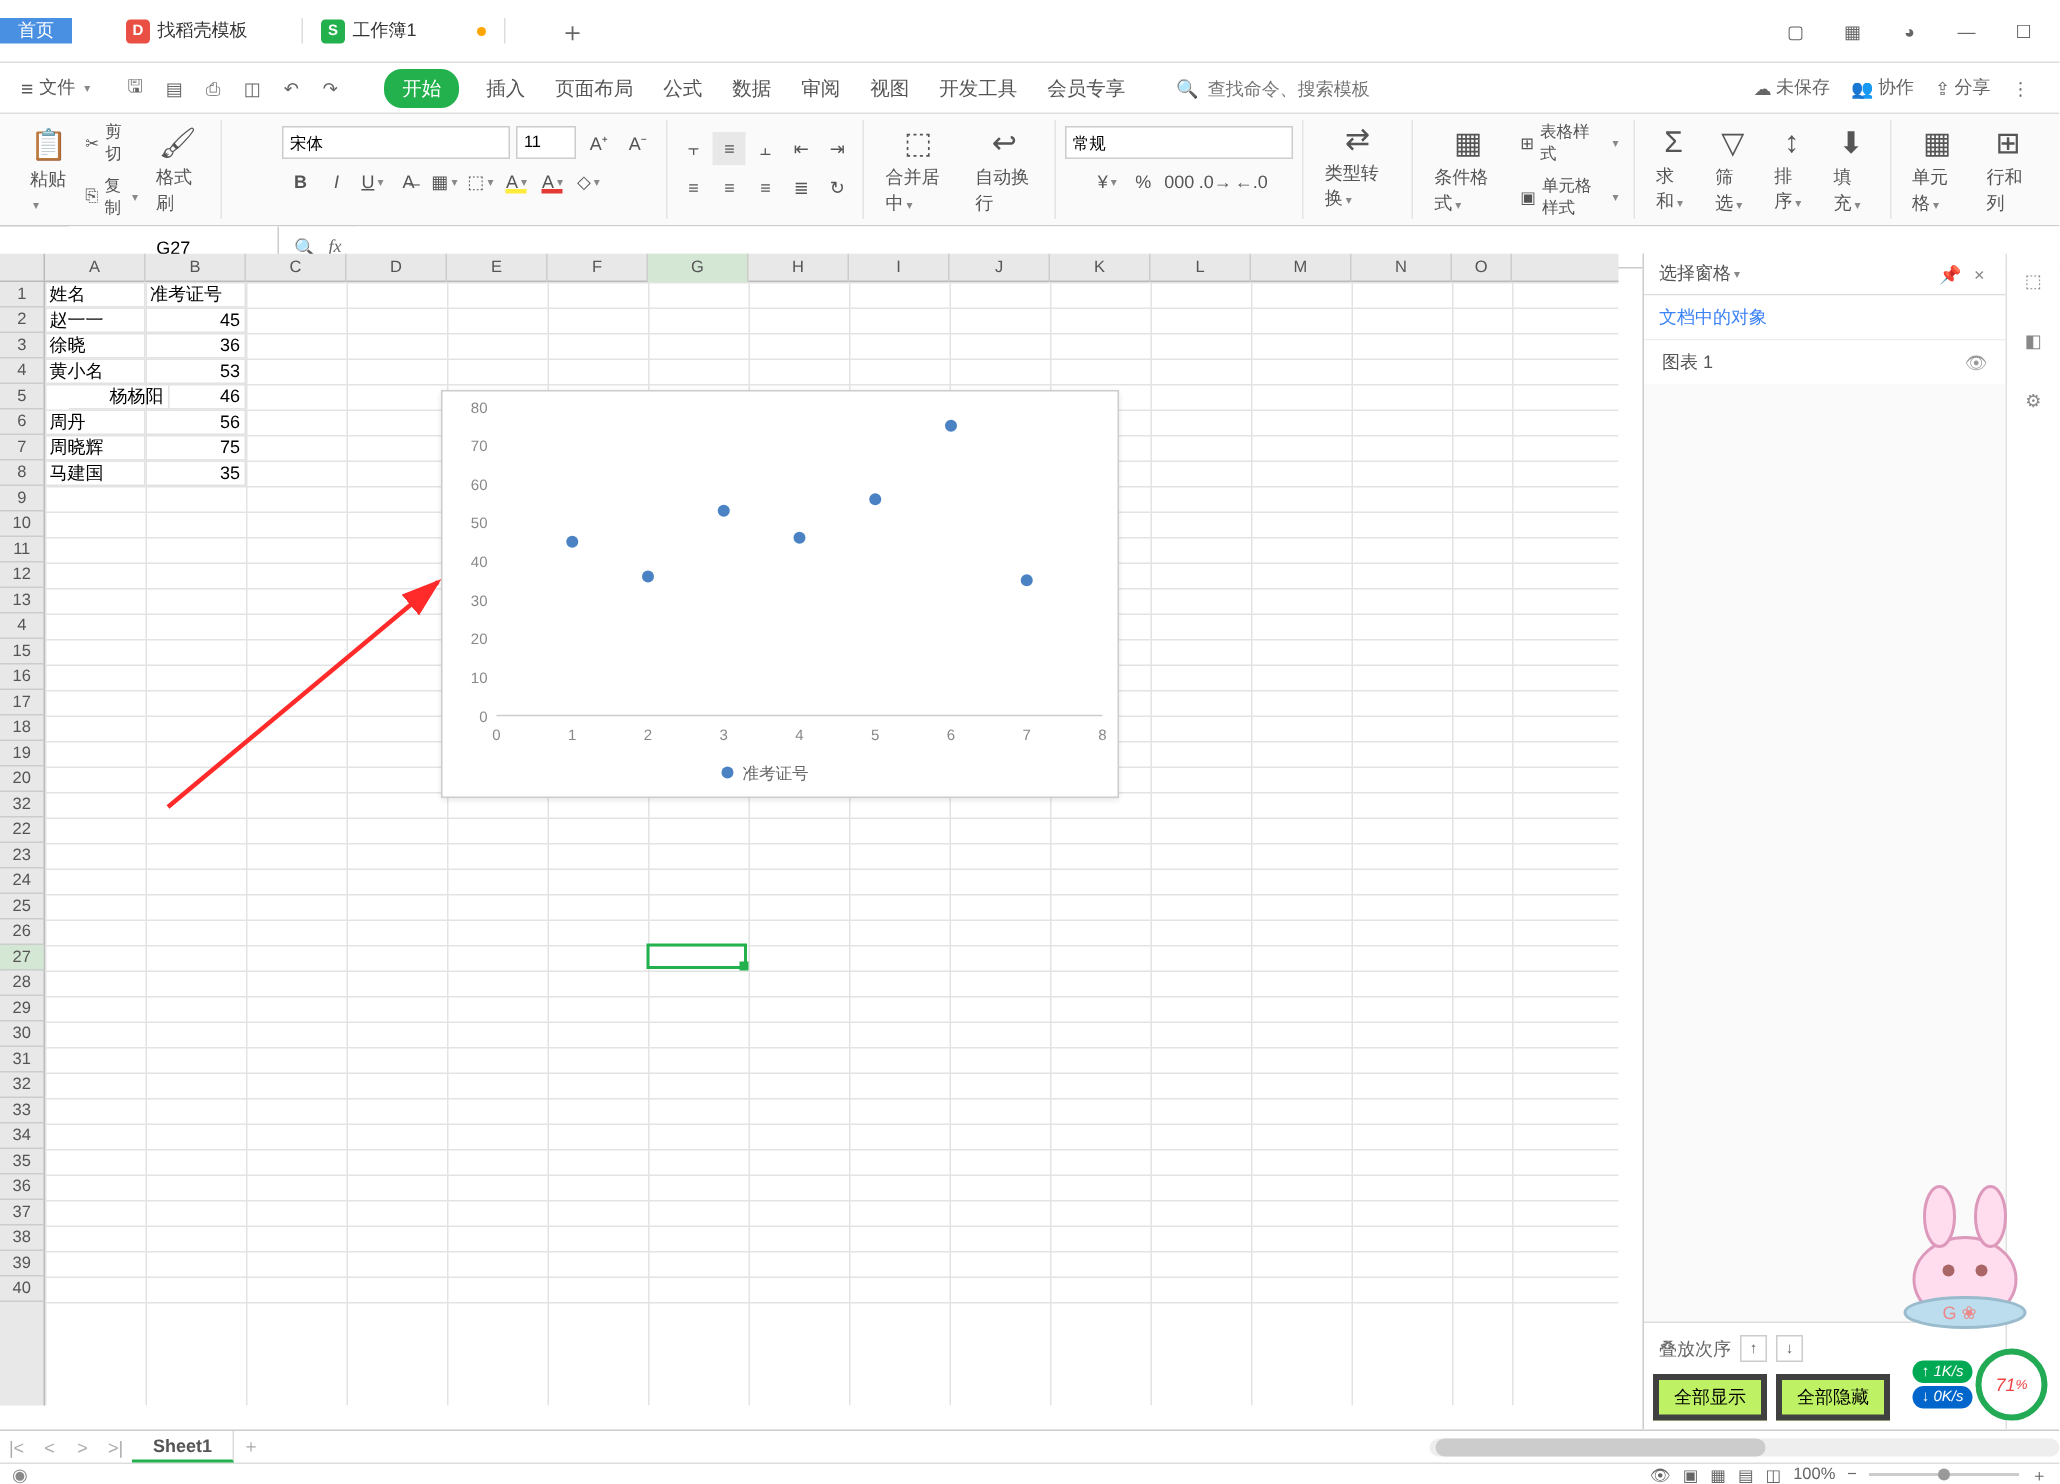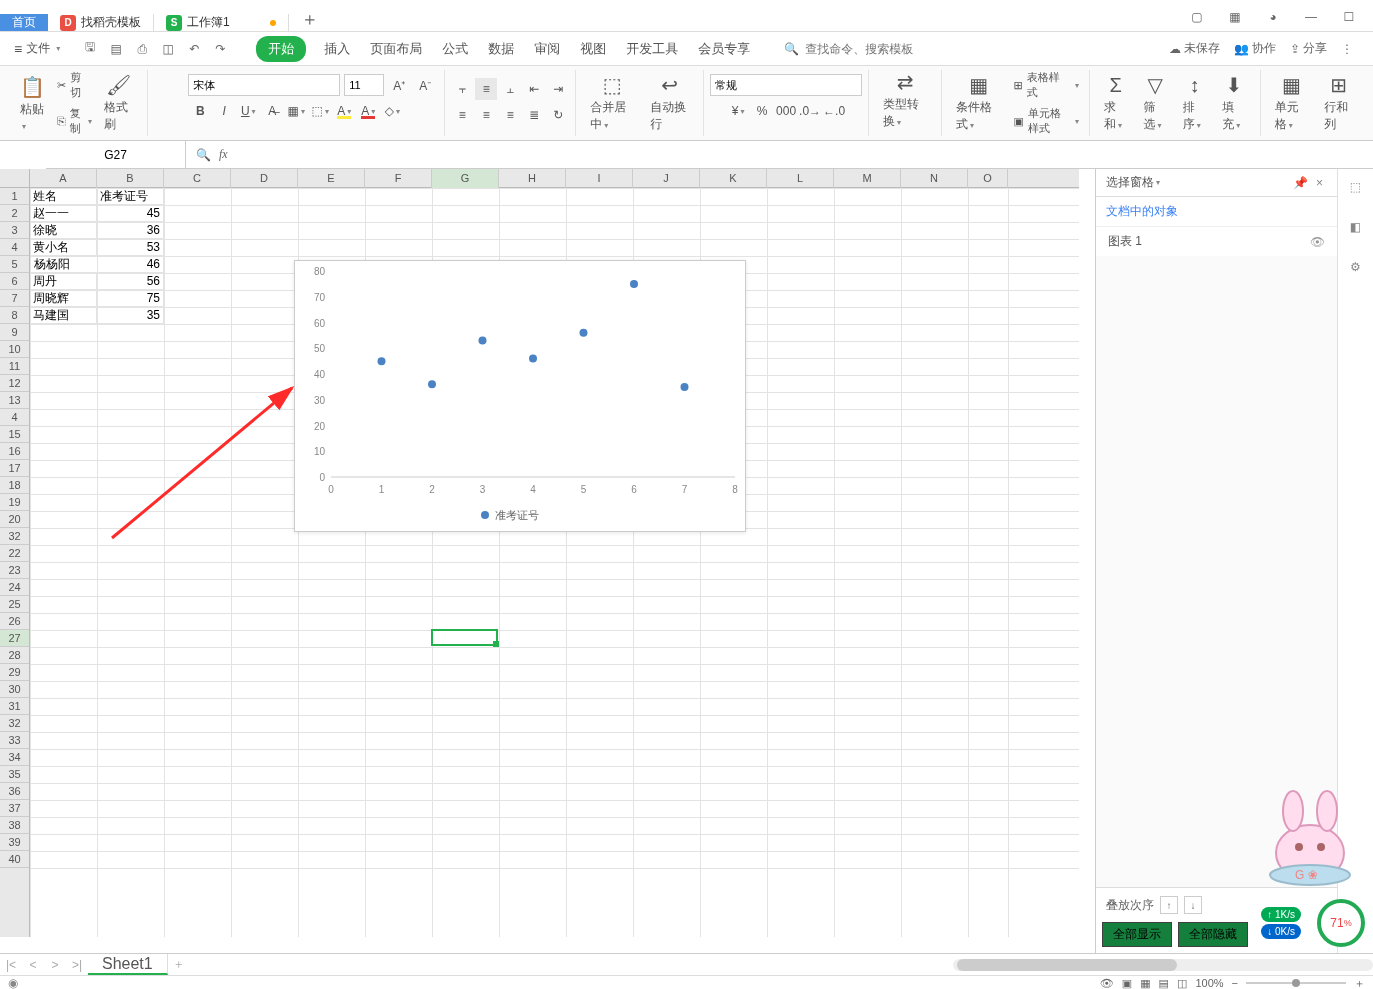--- a/index.html
+++ b/index.html
@@ -1,17 +1,17 @@
 <!DOCTYPE html>
 <html><head>
 <meta charset="utf-8">
 <style>
 * { box-sizing: border-box; margin: 0; padding: 0; }
 body { font-family: "Microsoft YaHei", Arial, sans-serif; font-size: 12px; background: #fff; overflow: hidden; width: 1373px; height: 989px; position: relative; }
-.titlebar { height: 32px; background: #fff; display: flex; align-items: flex-end; border-bottom: 1px solid #ddd; }
+.titlebar { height: 42px; background: #fff; display: flex; align-items: center; border-bottom: 1px solid #ddd; gap: 24px; }
 .tab { display: flex; align-items: center; padding: 0 12px; font-size: 12px; color: #333; cursor: pointer; position: relative; }
 .tab.home { background: #4a90e2; color: #fff; }
 .tab.template { color: #333; }
 .tab.template .tab-icon { background: #e94f43; color:#fff; width:16px; height:16px; display:inline-flex; align-items:center; justify-content:center; border-radius:3px; margin-right:5px; font-size:10px; font-weight:bold;}
 .tab.active { background: #fff; border-right: 1px solid #ddd; border-left:1px solid #ddd;}
 .tab.active .tab-icon { background:#22b14c; color:#fff; width:16px; height:16px; display:inline-flex; align-items:center; justify-content:center; border-radius:3px; margin-right:5px; font-size:10px; font-weight:bold;}
 .tab .dot { width:6px; height:6px; background:#ffa500; border-radius:50%; margin-left:40px; }
 .tab-plus { display:flex; align-items:center; padding:0 12px; font-size:18px; color:#666; cursor:pointer;}
 .win-controls { margin-left:auto; display:flex; align-items:center; gap:10px; padding-right:10px; }
 .win-btn { width:28px; height:28px; display:flex; align-items:center; justify-content:center; cursor:pointer; color:#666; }
@@ -67,27 +67,27 @@
 .panel-header { height:28px; display:flex; align-items:center; padding:0 10px; border-bottom:1px solid #ddd; background:#fff; font-size:12px; color:#555;}
 .panel-header .spacer{flex:1;}
 .panel-pin, .panel-close { cursor:pointer; color:#888; padding:0 4px;}
 .panel-sub { padding:6px 10px; font-size:12px; color:#3b82f6; border-bottom:1px solid #eee; background:#fff;}
 .obj-item { display:flex; align-items:center; padding:6px 12px; font-size:12px; color:#555; cursor:pointer; background:#fff;}
 .obj-item .eye { margin-left:auto; color:#999;}
 .panel-bottom { margin-top:auto; border-top:1px solid #ddd; padding:6px; background:#fff;}
 .order-row { display:flex; align-items:center; gap:6px; font-size:12px; color:#666; padding:2px 4px;}
 .order-btn { width:18px; height:18px; border:1px solid #ccc; display:flex; align-items:center; justify-content:center; cursor:pointer; font-size:10px;}
 .show-btns { display:flex; gap:6px; margin-top:6px;}
-.show-btn { border:1px solid #404040; padding:3px 10px; font-size:12px; cursor:pointer; background:#15803d;text-align:right;}
+.show-btn { border:4px solid #404040; padding:3px 10px; font-size:12px; cursor:pointer; background:#bef264;text-align:right;}
 .right-rail { width:36px; border-left:1px solid #e0e0e0; background:#fff; display:flex; flex-direction:column; align-items:center; padding-top:6px; gap:16px;}
 .rail-icon { width:24px; height:24px; display:flex; align-items:center; justify-content:center; color:#888; cursor:pointer; border:1px solid transparent; border-radius:3px;}
 .statusbar { position:absolute; bottom:0; left:0; right:0; height:36px; border-top:1px solid #ccc; background:#fff;}
 .sheet-tabs { height:22px; display:flex; align-items:center; border-bottom:1px solid #ddd;}
 .st-nav { width:22px; text-align:center; color:#aaa; cursor:pointer;}
-.sheet-tab { padding:0 14px; font-size:16px; color:#555; border-right:1px solid #ddd; height:100%; display:flex; align-items:center; cursor:pointer; position:relative;}
+.sheet-tab { padding:0 14px; font-size:12px; color:#555; border-right:1px solid #ddd; height:100%; display:flex; align-items:center; cursor:pointer; position:relative;font-weight:bold;}
 .sheet-tab.active { border-bottom:2px solid #22b14c;}
 .hscroll { position:absolute; top:0; right:0; height:22px; width:420px; display:flex; align-items:center;}
 .scroll-track { flex:1; height:12px; background:#eee; position:relative; border-radius:6px;}
 .scroll-thumb { position:absolute; height:12px; background:#ccc; border-radius:6px;}
 .status-row { height:14px; display:flex; align-items:center; padding:0 8px;}
 .status-right { margin-left:auto; display:flex; align-items:center; gap:8px; font-size:11px; color:#666;}
 .zoom-slider { width:100px; height:2px; background:#ccc; position:relative;}
 .zoom-knob { position:absolute; width:8px; height:8px; background:#999; border-radius:50%; top:-3px; left:46px;}
 .floats { position:absolute; bottom:42px; right:8px; display:flex; flex-direction:column; align-items:flex-end; gap:6px; pointer-events:none;}
 .bunny { width:110px; height:110px; pointer-events:none;}
@@ -446,21 +446,21 @@
         <div style="position: absolute; left: 0px; right: 0px; top: 0px; height: 0px; border-top: 1px solid rgb(227, 227, 227);"></div>
 
       <div class="cell" style="left: 0px; top: 0px; width: 67px;">姓名</div>
         <div class="cell" style="left: 67px; top: 0px; width: 67px;">准考证号</div>
         <div class="cell" style="left: 0px; top: 17px; width: 67px;">赵一一</div>
         <div class="cell num" style="left: 67px; top: 17px; width: 67px;">45</div>
         <div class="cell" style="left: 0px; top: 34px; width: 67px;">徐晓</div>
         <div class="cell num" style="left: 67px; top: 34px; width: 67px;">36</div>
         <div class="cell" style="left: 0px; top: 51px; width: 67px;">黄小名</div>
         <div class="cell num" style="left: 67px; top: 51px; width: 67px;">53</div>
-        <div class="cell" style="left: 1px; top: 68px; width: 67px;">杨杨阳</div>
+        <div class="cell" style="left: 16px; top: 68px; width: 67px; text-align: right;">杨杨阳</div>
         <div class="cell num" style="left: 67px; top: 68px; width: 67px;">46</div>
         <div class="cell" style="left: 0px; top: 85px; width: 67px;">周丹</div>
         <div class="cell num" style="left: 67px; top: 85px; width: 67px;">56</div>
         <div class="cell" style="left: 0px; top: 102px; width: 67px;">周晓辉</div>
         <div class="cell num" style="left: 67px; top: 102px; width: 67px;">75</div>
         <div class="cell" style="left: 0px; top: 119px; width: 67px;">马建国</div>
         <div class="cell num" style="left: 67px; top: 119px; width: 67px;">35</div>
         <div class="chart" id="chart" style="left:264px; top:72px; width:452px; height:272px;">
         <svg id="chart-svg" width="452" height="272">
             <text x="30" y="220" font-size="10" fill="#888" text-anchor="end">0</text>
@@ -577,21 +577,21 @@
 <div class="floats">
   <svg class="bunny" viewBox="0 0 110 110">
     <ellipse cx="55" cy="70" rx="34" ry="28" fill="#fde" stroke="#d9b" stroke-width="2"></ellipse>
     <ellipse cx="38" cy="28" rx="10" ry="20" fill="#fde" stroke="#d9b" stroke-width="2"></ellipse>
     <ellipse cx="72" cy="28" rx="10" ry="20" fill="#fde" stroke="#d9b" stroke-width="2"></ellipse>
     <circle cx="44" cy="64" r="4" fill="#a66"></circle>
       <circle cx="66" cy="64" r="4" fill="#a66"></circle>
     <ellipse cx="55" cy="92" rx="40" ry="10" fill="#bde" stroke="#9bc" stroke-width="2"></ellipse>
     <text x="40" y="96" font-size="12" fill="#e88">G ❀</text>
   </svg>
-  <div style="display:flex; align-items:center; gap:16px;">
+  <div style="display:flex; align-items:center; gap:2px;font-style:italic;">
     <div style="display:flex; flex-direction:column; gap:2px;">
       <div class="net-badge">↑ <span>1K/s</span></div>
       <div class="net-badge" style="background:#06c;">↓ <span>0K/s</span></div>
     </div>
     <div class="cpu-ring">
         <span>71</span>
         <span style="font-size:9px;">%</span>
       </div>
   </div>
 </div>

